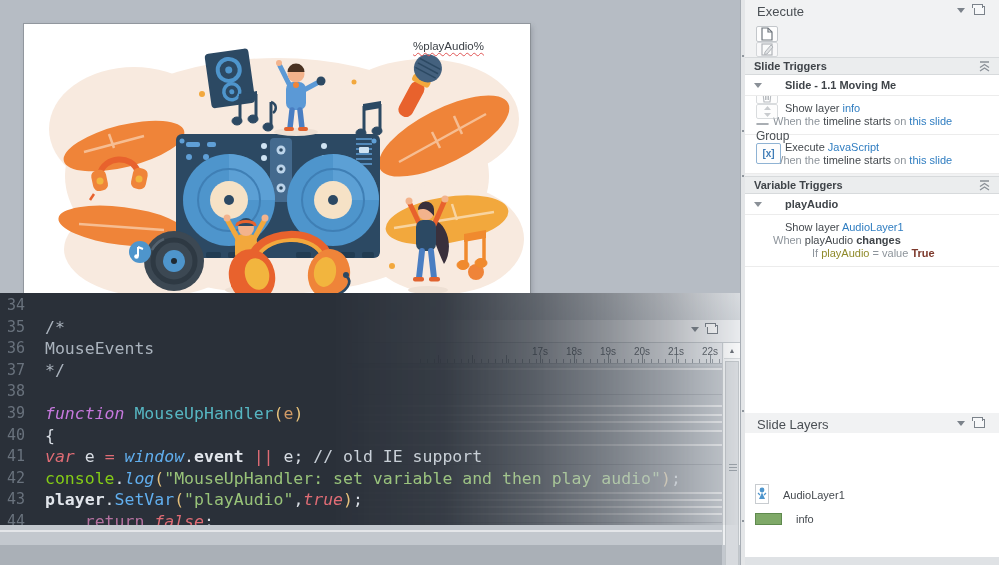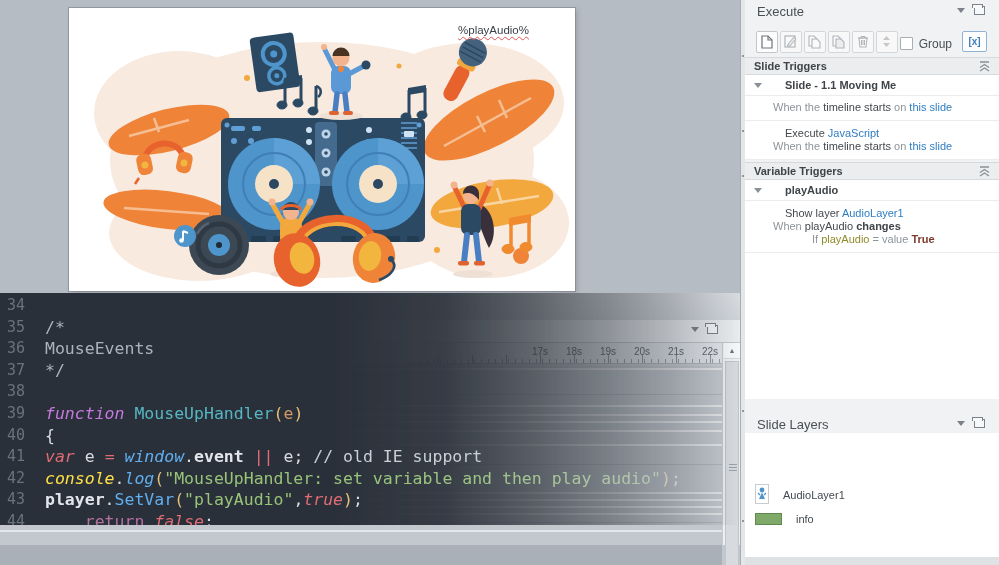--- a/index.html
+++ b/index.html
@@ -1,22 +1,22 @@
 <!DOCTYPE html>
 <html><head>
 <meta charset="utf-8">
 <style>
   html,body{margin:0;padding:0;background:#888;}
   *{box-sizing:border-box;}
   .app{position:relative;width:999px;height:565px;overflow:hidden;background:#b6bcc4;font-family:"Liberation Sans",sans-serif;}
 
   
   .stage{position:absolute;left:0;top:0;width:745px;height:565px;background:#b6bcc4;}
-  .canvas{position:absolute;left:24px;top:8px;width:506px;height:283px;background:#ffffff;
-          box-shadow:0 0 0 1px rgba(120,125,132,.55),2px 2px 5px rgba(60,64,70,.25);margin-left:45px;}
+  .canvas{position:absolute;left:24px;top:24px;width:506px;height:283px;background:#ffffff;
+          box-shadow:0 0 0 1px rgba(120,125,132,.55),2px 2px 5px rgba(60,64,70,.25);}
   .var-ref{position:absolute;top:16px;right:46px;font-size:11.5px;color:#3a3f45;
            text-decoration:underline wavy #e05555 1px;text-underline-offset:2px;}
   .illustration{position:absolute;left:0;top:0;}
 
   
   .timeline{position:absolute;left:0;top:293px;width:740px;height:272px;background:#c3c8ce;}
   .tl-top{position:absolute;left:0;top:0;width:100%;height:27px;background:linear-gradient(180deg,#d9dce0,#cfd3d8);}
   .tl-titlebar{position:absolute;left:0;top:27px;width:100%;height:23px;background:#e9ebee;border-bottom:1px solid #c2c7cc;}
   .tl-titlebar .bar-icons{position:absolute;right:22px;top:5px;display:flex;gap:8px;align-items:center;}
   .tl-ruler{position:absolute;left:0;top:50px;width:722px;height:21px;background:#e3e6ea;border-bottom:1px solid #b3b9bf;}
@@ -47,21 +47,21 @@
   .lc{margin-left:15px;}
   .tk-pl{color:#d8dde4;}
   .tk-cm{color:#aab3bd;}
   .tk-cm2{color:#c9d0d8;}
   .tk-kw{color:#c678dd;font-style:italic;}
   .tk-kwi{color:#e06c75;font-style:italic;}
   .tk-fn{color:#56b6c2;}
   .tk-fn2{color:#61afef;font-style:italic;}
   .tk-fn3{color:#61afef;}
   .tk-obj{color:#61afef;font-style:italic;}
-  .tk-obj2{color:#fde047;font-style:italic;text-align:right;}
+  .tk-obj2{color:#84cc16;text-align:right;}
   .tk-prop{color:#e2e6ec;font-weight:bold;}
   .tk-op{color:#e06c75;}
   .tk-pa{color:#e5c07b;}
   .tk-ar{color:#d19a66;}
   .tk-str{color:#98c379;}
   .tk-bool{color:#e06c75;font-style:italic;}
   .tk-ret{color:#b4719f;}
 
   
   .splitter{position:absolute;left:740px;top:0;width:5px;height:565px;background:#e4e6e8;border-left:1px solid #a7adb4;}
@@ -69,21 +69,21 @@
 
   
   .rightpanel{position:absolute;left:745px;top:0;width:254px;height:565px;background:#f1f2f3;font-size:11px;color:#44494e;}
   .panel-title-row{position:relative;height:22px;}
   .panel-title{position:absolute;left:12px;top:4px;font-size:13px;color:#4a4f54;}
   .pt-icons{position:absolute;right:14px;top:6px;display:flex;gap:9px;align-items:center;}
   .chev{width:0;height:0;border-left:4px solid transparent;border-right:4px solid transparent;border-top:5px solid #7b828a;}
   .float-icon{position:relative;width:11px;height:9px;border:1px solid #7b828a;background:#f7f8f9;}
   .float-icon::before{content:"";position:absolute;left:-3px;top:-3px;width:9px;height:3px;border:1px solid #7b828a;border-bottom:none;background:#f7f8f9;}
 
-  .toolbar{position:relative;height:35px;padding:4px 0 0 11px;display:flex;align-items:center;}
+  .toolbar{position:relative;height:35px;padding:4px 0 0 11px;display:flex;align-items:flex-start;flex-direction:column;}
   .tbtn{width:22px;height:22px;border:1px solid #c3c7cb;background:#fdfdfd;border-radius:2px;margin-right:2px;
         display:flex;align-items:center;justify-content:center;}
   .tbtn.dis{opacity:.62;}
   .tb-spacer{flex:1;}
   .cbx{width:13px;height:13px;border:1px solid #a9aeb3;background:#fff;border-radius:1px;margin:4px 6px 0 0;}
   .group-label{margin:4px 10px 0 0;color:#4a4f54;font-size:12px;}
   .varbtn{width:25px;height:21px;border:1px solid #8fb3d4;background:#fdfdfd;border-radius:2px;margin-right:12px;
           color:#3f7cb6;font-size:10px;text-align:center;line-height:19px;font-weight:bold;}
 
   .sec-head{position:relative;height:18px;background:#ebedee;border-top:1px solid #d7dadc;border-bottom:1px solid #d7dadc;
@@ -453,20 +453,21 @@
           <path d="M1 1 H10 M1 6.5 L5.5 3.5 L10 6.5 M1 10 L5.5 7 L10 10" fill="none" stroke="#8a9097" stroke-width="1.3"></path>
         </svg>
     </div>
 
     <div class="group-row">
       <div class="tri"></div>
       <span>Slide - 1.1 Moving Me</span>
     </div>
     <div class="trig-list">
         <div class="trig-item">
+          <div class="trig-title"><span class="sg-dark">Show layer </span><span class="sg-link">info</span></div>
           <div class="trig-desc"><span class="sg-mute">When the </span><span class="sg-dark">timeline starts</span><span class="sg-mute"> on </span><span class="sg-link">this slide</span></div>
         </div>
         <div class="trig-item">
           <div class="trig-title"><span class="sg-dark">Execute </span><span class="sg-link">JavaScript</span></div>
           <div class="trig-desc"><span class="sg-mute">When the </span><span class="sg-dark">timeline starts</span><span class="sg-mute"> on </span><span class="sg-link">this slide</span></div>
         </div>
       </div>
 
     <div class="sec-head" style="margin-top:2px;">
       <span>Variable Triggers</span>

